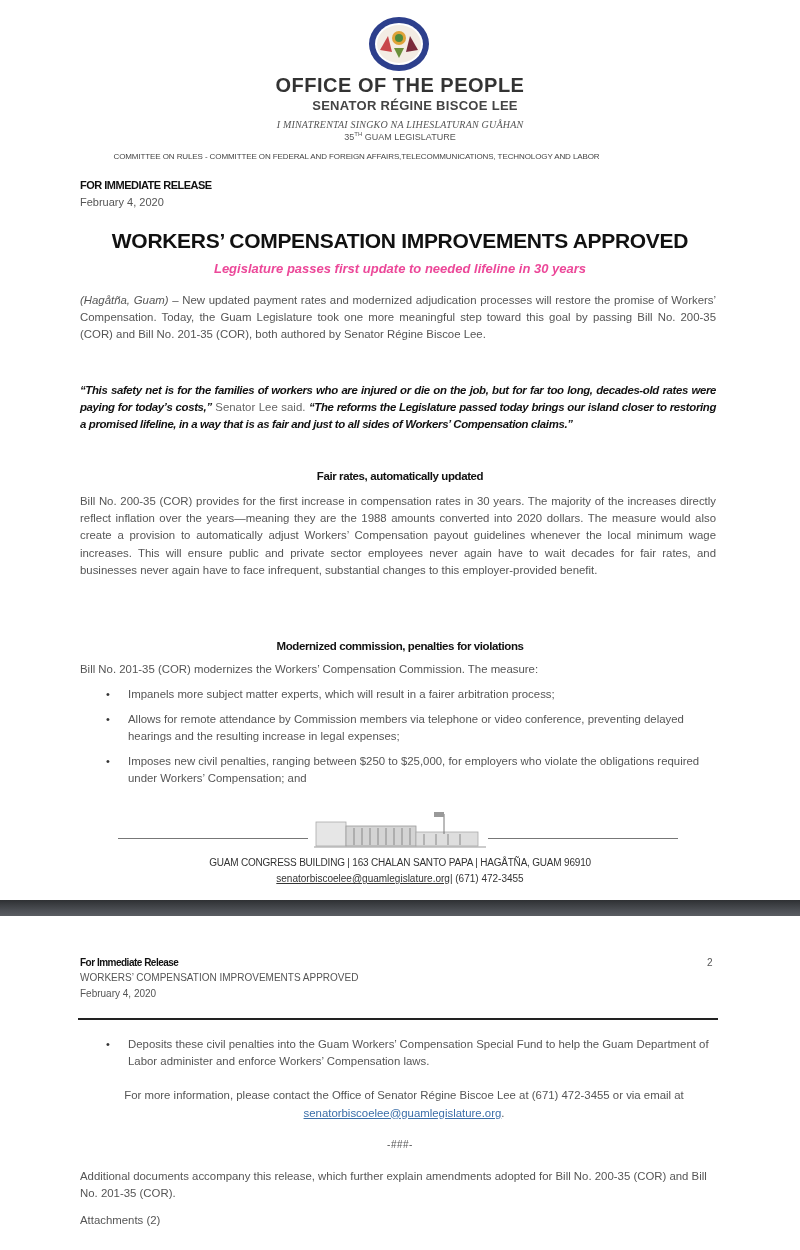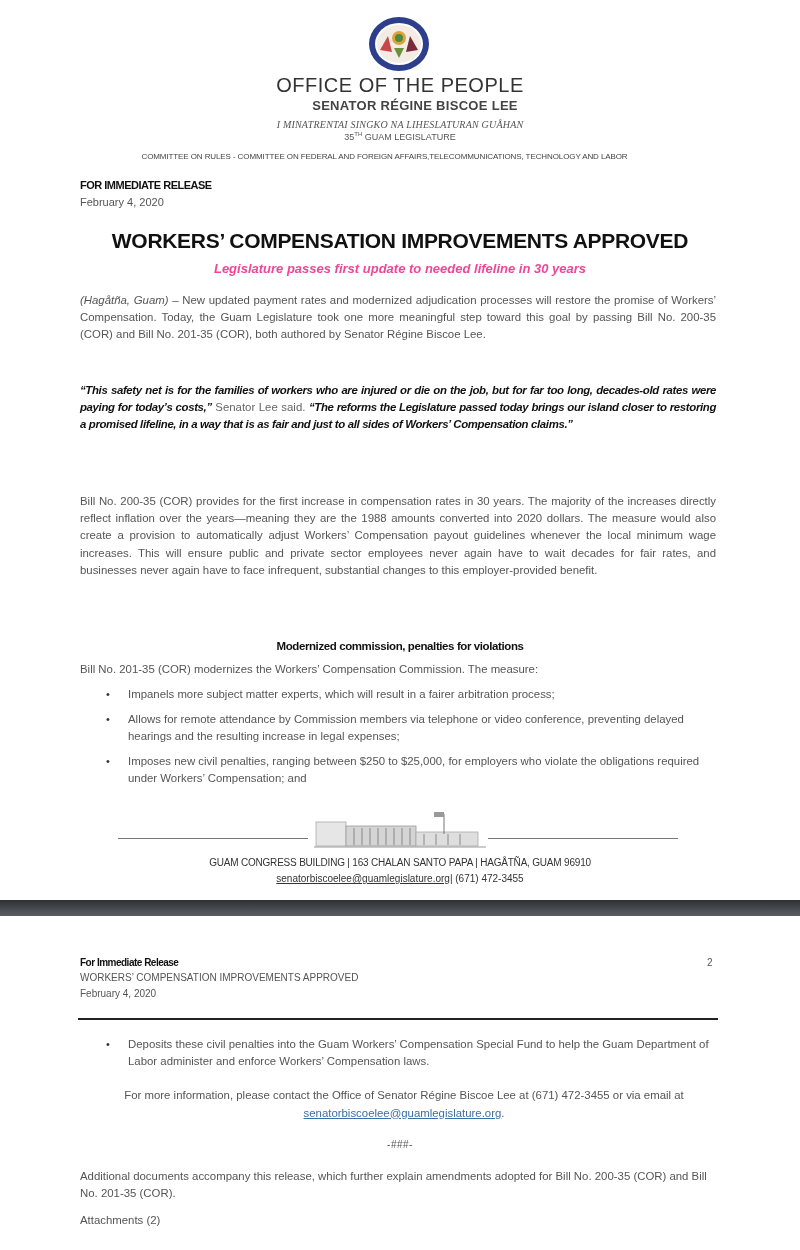--- a/index.html
+++ b/index.html
@@ -16,38 +16,38 @@
   .sep-bar {
     position: absolute; left: 0; top: 900px; width: 800px; height: 16px;
     background: linear-gradient(#2e3033, #4a4d52 60%, #5a5d62);
   }
   .seal {
     position: absolute; left: 366px; top: 16px; width: 66px; height: 56px;
   }
   .center { text-align: center; }
   .office-title {
     position: absolute; top: 74px; left: 0; width: 800px;
-    font-size: 20px; letter-spacing: 0.5px; color: #333; font-weight: normal;
+    font-size: 20px; letter-spacing: 0.5px; color: #333; font-weight: bold;
   }
   .senator-name {
     position: absolute; top: 98px; left: 15px; width: 800px;
     font-size: 13px; font-weight: bold; color: #444; letter-spacing: 0.3px;
   }
   .chamoru-line {
     position: absolute; top: 119px; left: 0; width: 800px;
     font-size: 10px; font-style: italic; color: #555; letter-spacing: 0.2px; font-family: Liberation Serif, serif;
   }
   .legislature-line {
     position: absolute; top: 131px; left: 0; width: 800px;
     font-size: 9px; color: #555;
   }
   .legislature-line sup { font-size: 6px; }
   .committee-line {
     position: absolute; top: 152px; left: 0; width: 713px;
-    font-size: 8px; color: #444; letter-spacing: -0.1px; padding-left: 28px;
+    font-size: 8px; color: #444; letter-spacing: -0.1px;
   }
   .release-label {
     position: absolute; left: 80px; top: 179px;
     font-size: 11px; font-weight: bold; color: #111; letter-spacing: -0.5px;
   }
   .release-date {
     position: absolute; left: 80px; top: 196px;
     font-size: 11px; color: #555;
   }
   .headline {
@@ -163,20 +163,21 @@
   <div class="release-label">FOR IMMEDIATE RELEASE</div>
   <div class="release-date">February 4, 2020</div>
 
   <div class="headline center">WORKERS’ COMPENSATION IMPROVEMENTS APPROVED</div>
   <div class="subheadline center">Legislature passes first update to needed lifeline in 30 years</div>
 
   <div class="body-text p-intro"><span style="font-style:italic">(Hagåtña, Guam)</span><span> – New updated payment rates and modernized adjudication processes will restore the promise of Workers’ Compensation.  Today, the Guam Legislature took one more meaningful step toward this goal by passing Bill No. 200-35 (COR) and Bill No. 201-35 (COR), both authored by Senator Régine Biscoe Lee.</span></div>
 
   <div class="body-text p-quote"><span>“This safety net is for the families of workers who are injured or die on the job, but for far too long, decades-old rates were paying for today’s costs,”</span><span class="said"> Senator Lee said.  </span><span>“The reforms the Legislature passed today brings our island closer to restoring a promised lifeline, in a way that is as fair and just to all sides of Workers’ Compensation claims.”</span></div>
 
+  <div class="section-head sh1">Fair rates, automatically updated</div>
   <div class="body-text p-bill200">Bill No. 200-35 (COR) provides for the first increase in compensation rates in 30 years.  The majority of the increases directly reflect inflation over the years—meaning they are the 1988 amounts converted into 2020 dollars.  The measure would also create a provision to automatically adjust Workers’ Compensation payout guidelines whenever the local minimum wage increases.  This will ensure public and private sector employees never again have to wait decades for fair rates, and businesses never again have to face infrequent, substantial changes to this employer-provided benefit.</div>
 
   <div class="section-head sh2">Modernized commission, penalties for violations</div>
   <div class="body-text p-bill201">Bill No. 201-35 (COR) modernizes the Workers’ Compensation Commission.  The measure:</div>
 
   <ul class="bullets bullets1">
     <li><span class="dot">•</span><span>Impanels more subject matter experts, which will result in a fairer arbitration process;</span></li>
     <li><span class="dot">•</span><span>Allows for remote attendance by Commission members via telephone or video conference, preventing delayed hearings and the resulting increase in legal expenses;</span></li>
     <li><span class="dot">•</span><span>Imposes new civil penalties, ranging between $250 to $25,000, for employers who violate the obligations required under Workers’ Compensation; and</span></li>
   </ul>

